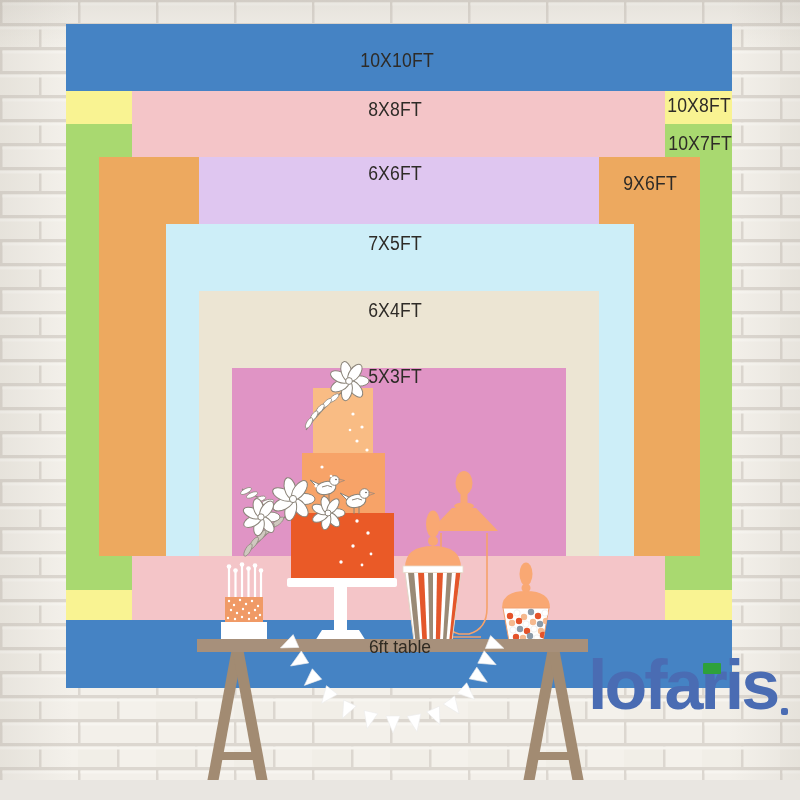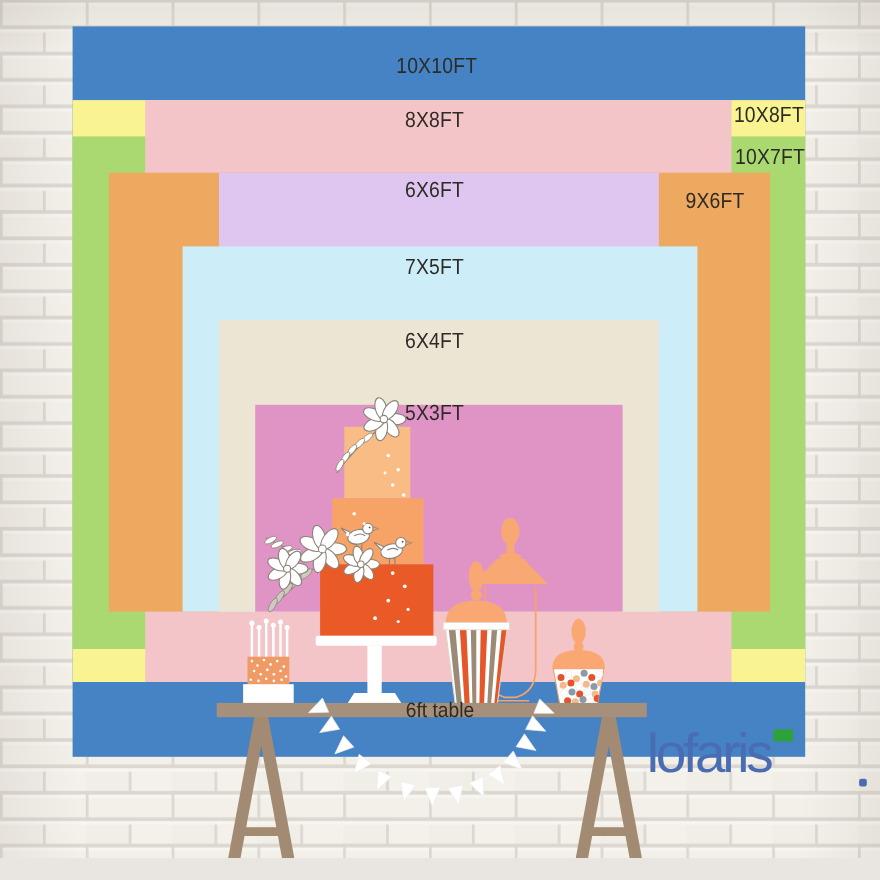--- a/index.html
+++ b/index.html
@@ -28,21 +28,21 @@
   .leg.l1{left:232px;top:648px;transform:rotate(10.5deg);}
   .leg.l2{left:232px;top:648px;transform:rotate(-10.5deg);}
   .leg.r1{left:548px;top:648px;transform:rotate(10.5deg);}
   .leg.r2{left:548px;top:648px;transform:rotate(-10.5deg);}
   .brace{position:absolute;height:8px;width:44px;background:#a28b72;top:752px;z-index:24;}
   .brace.bl{left:216px;} .brace.br{left:532px;}
   
   #decor{position:absolute;left:190px;top:360px;width:420px;height:300px;z-index:20;}
   #bunting{position:absolute;left:280px;top:632px;width:230px;height:110px;z-index:27;}
   
-  #logo{position:absolute;left:588px;top:652px;z-index:30;font-weight:normal;font-size:50px;
+  #logo{position:absolute;left:588px;top:652px;z-index:30;font-weight:bold;font-size:70px;
         line-height:66px;letter-spacing:-3px;color:#4a6cb3;}
   #logo-flag{position:absolute;left:703px;top:663px;width:18px;height:11px;background:#2ea13b;z-index:31;border-radius:1px;}
   #logo-mark{position:absolute;left:781px;top:708px;width:7px;height:7px;background:#4a6cb3;border-radius:2px;z-index:31;}
   
   #wall-shade{position:absolute;inset:0;z-index:1;pointer-events:none;
     background:linear-gradient(180deg,rgba(150,143,132,.14),rgba(150,143,132,0) 6%),
                linear-gradient(90deg,rgba(150,143,132,.12),rgba(150,143,132,0) 9%,rgba(150,143,132,0) 91%,rgba(150,143,132,.12));}
   .z2{z-index:2;} .z15{z-index:15;}
 </style>
 </head>

